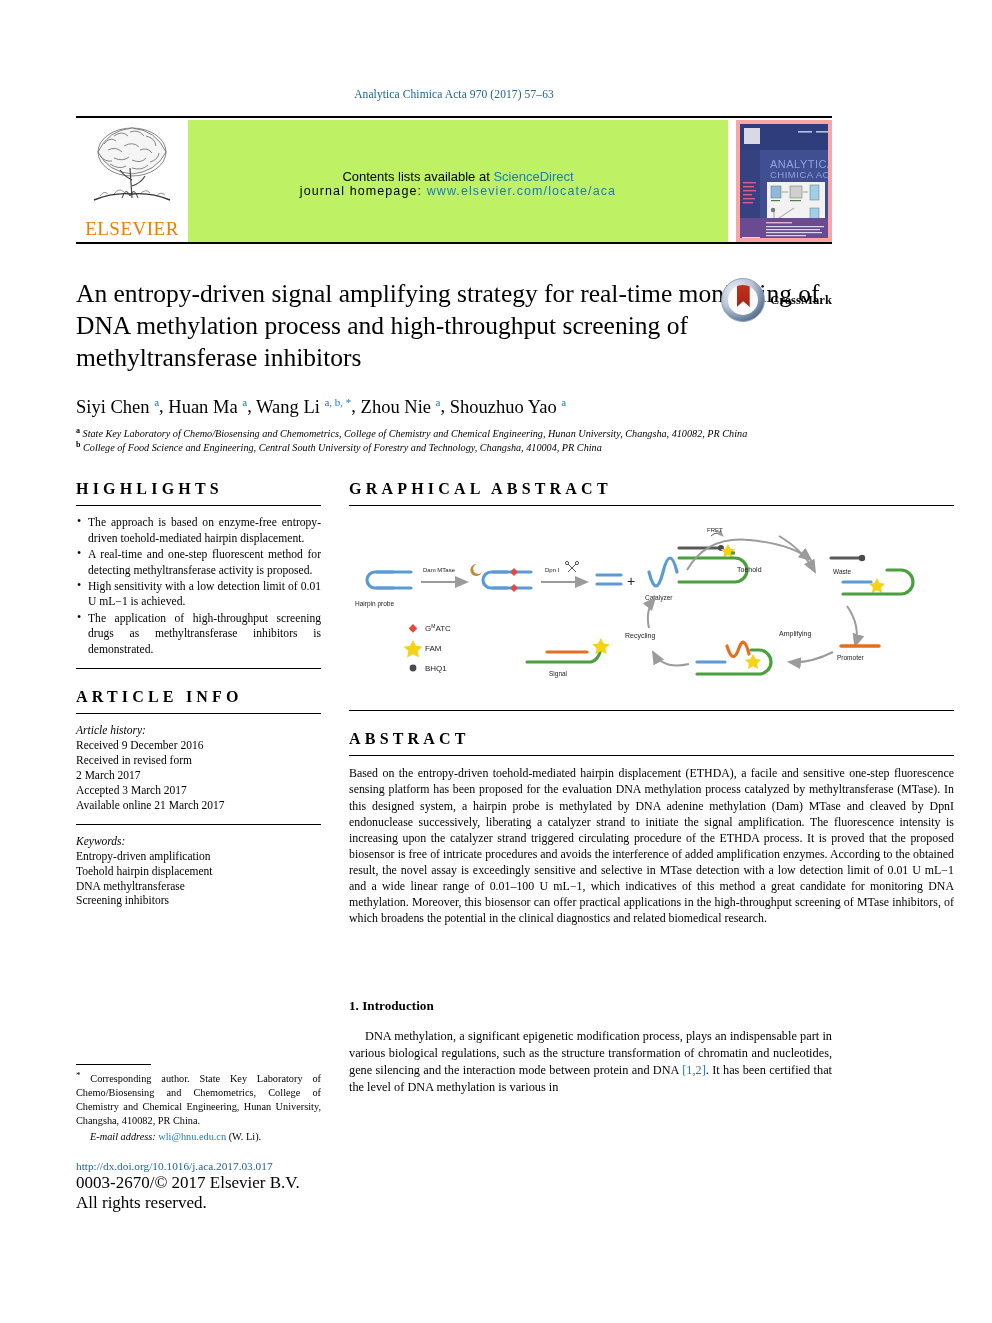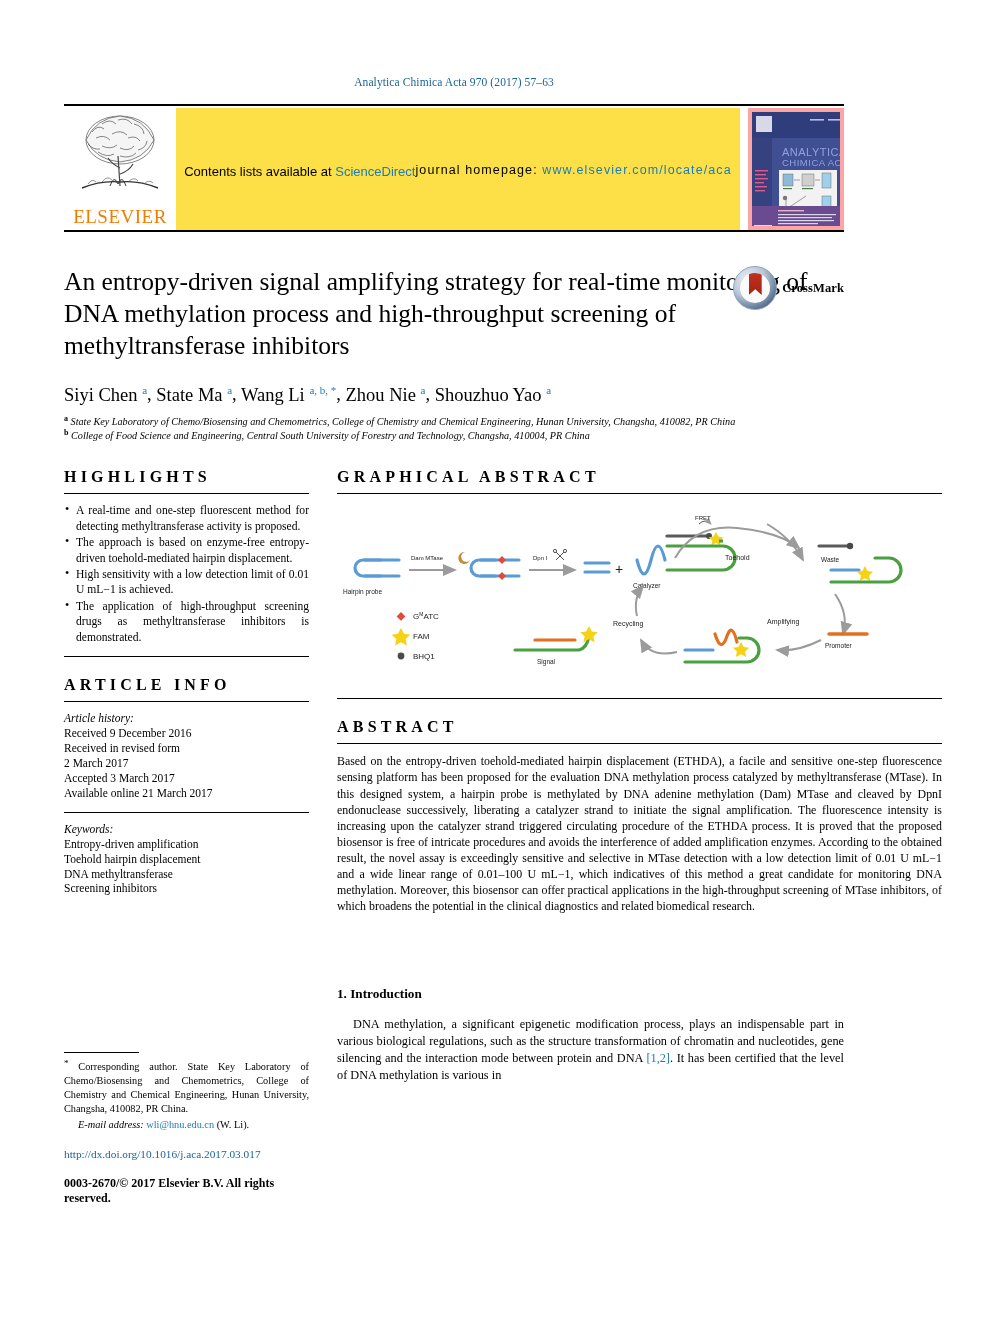--- a/index.html
+++ b/index.html
@@ -6,21 +6,21 @@
   html, body { margin:0; padding:0; }
   body {
     width: 992px;
     height: 1323px;
     background: #ffffff;
     font-family: "Liberation Serif", "DejaVu Serif", serif;
     color: #000;
     position: relative;
     overflow: hidden;
   }
-  .page { position: relative; width: 908px; height: 1323px; padding: 4px; }
+  .page { position: relative; width: 908px; height: 1323px; padding: 16px; }
 
   
   .runhead {
     text-align: center;
     color: #1a6496;
     font-size: 11.5px;
     font-family: "Liberation Serif", serif;
     padding-top: 72px;
     letter-spacing: .1px;
   }
@@ -50,23 +50,23 @@
     font-size: 19px;
     letter-spacing: .5px;
     color: #ef7d00;
     font-weight: 400;
     position: relative;
     z-index: 2;
     padding-bottom: 2px;
   }
   .mast-center {
     flex: 1 1 auto;
-    background: #fde047;
+    background: #bef264;
     display: flex;
-    flex-direction: row;
+    flex-direction: column;
     justify-content: center;
     align-items: center;
     padding: 6px 0 4px 0;
   }
   .contents-line { font-size: 13px; font-family: "Liberation Sans", sans-serif; margin-top: 2px; }
   .contents-line .sd { color: #1a7cb8; }
   .journal-title {
     font-family: "Liberation Serif", serif;
     font-size: 33px;
     margin: 16px 0 18px 0;
@@ -193,21 +193,21 @@
   .footnote {
     font-size: 10.3px;
     line-height: 1.36;
     text-align: justify;
     font-family: "Liberation Serif", serif;
   }
   .footnote .star { font-size: 9px; vertical-align: super; }
   .footnote .lbl { font-style: italic; }
   .footnote a.mail { color: #1a7cb8; text-decoration: none; }
   .doi { color:#1a6496; font-size: 11.3px; margin-top: 16px; font-family:"Liberation Serif", serif;}
-  .issn { font-size: 12px; margin-top: 16px; font-family:"Liberation Serif", serif;font-weight:bold;}
+  .issn { font-size: 17px; margin-top: 1px; font-family:"Liberation Serif", serif;}
 
   .intro-head { font-size: 13.2px; font-weight: 700; font-family:"Liberation Serif", serif; }
   .intro-body {
     font-size: 12.3px; line-height: 1.37; text-align: justify;
     margin-top: 14px; text-indent: 16px;
     font-family:"Liberation Serif", serif;
   }
   .intro-body .ref { color:#1a7cb8; }
   .ga-label { font-family:"Liberation Sans", sans-serif; fill:#222; }
 </style>
@@ -313,42 +313,42 @@
       <div class="cm-badge">
         <div class="cm-inner">
             <div class="cm-ribbon"></div>
           </div>
       </div>
       <div class="cm-text">CrossMark</div>
     </div>
 
     <div class="authors">
       <span><span>Siyi Chen</span> <sup>a</sup></span>,
-      <span><span>State Ma</span> <sup>a</sup></span>,
+      <span><span>Huan Ma</span> <sup>a</sup></span>,
       <span><span>Wang Li</span> <sup>a, b, *</sup></span>,
       <span><span>Zhou Nie</span> <sup>a</sup></span>,
       <span><span>Shouzhuo Yao</span> <sup>a</sup></span>
     </div>
 
     <div class="affil">
       <div><sup>a</sup> <span>State Key Laboratory of Chemo/Biosensing and Chemometrics, College of Chemistry and Chemical Engineering, Hunan University, Changsha, 410082, PR China</span></div>
       <div><sup>b</sup> <span>College of Food Science and Engineering, Central South University of Forestry and Technology, Changsha, 410004, PR China</span></div>
     </div>
   </div>
 
   <div class="cols">
 
     <div class="col-left">
 
       <div>
         <div class="sechead">HIGHLIGHTS</div>
         <div class="hr-thin"></div>
         <ul class="highlights">
+          <li>The approach is based on enzyme-free entropy-driven toehold-mediated hairpin displacement.</li>
           <li>A real-time and one-step fluorescent method for detecting methyltransferase activity is proposed.</li>
-          <li>The approach is based on enzyme-free entropy-driven toehold-mediated hairpin displacement.</li>
           <li>High sensitivity with a low detection limit of 0.01 U mL−1 is achieved.</li>
           <li>The application of high-throughput screening drugs as methyltransferase inhibitors is demonstrated.</li>
         </ul>
         <div class="hl-divider"></div>
       </div>
 
       <div class="artinfo-block">
         <div class="sechead">ARTICLE INFO</div>
         <div class="hr-thin"></div>
         <div class="ai-body">

